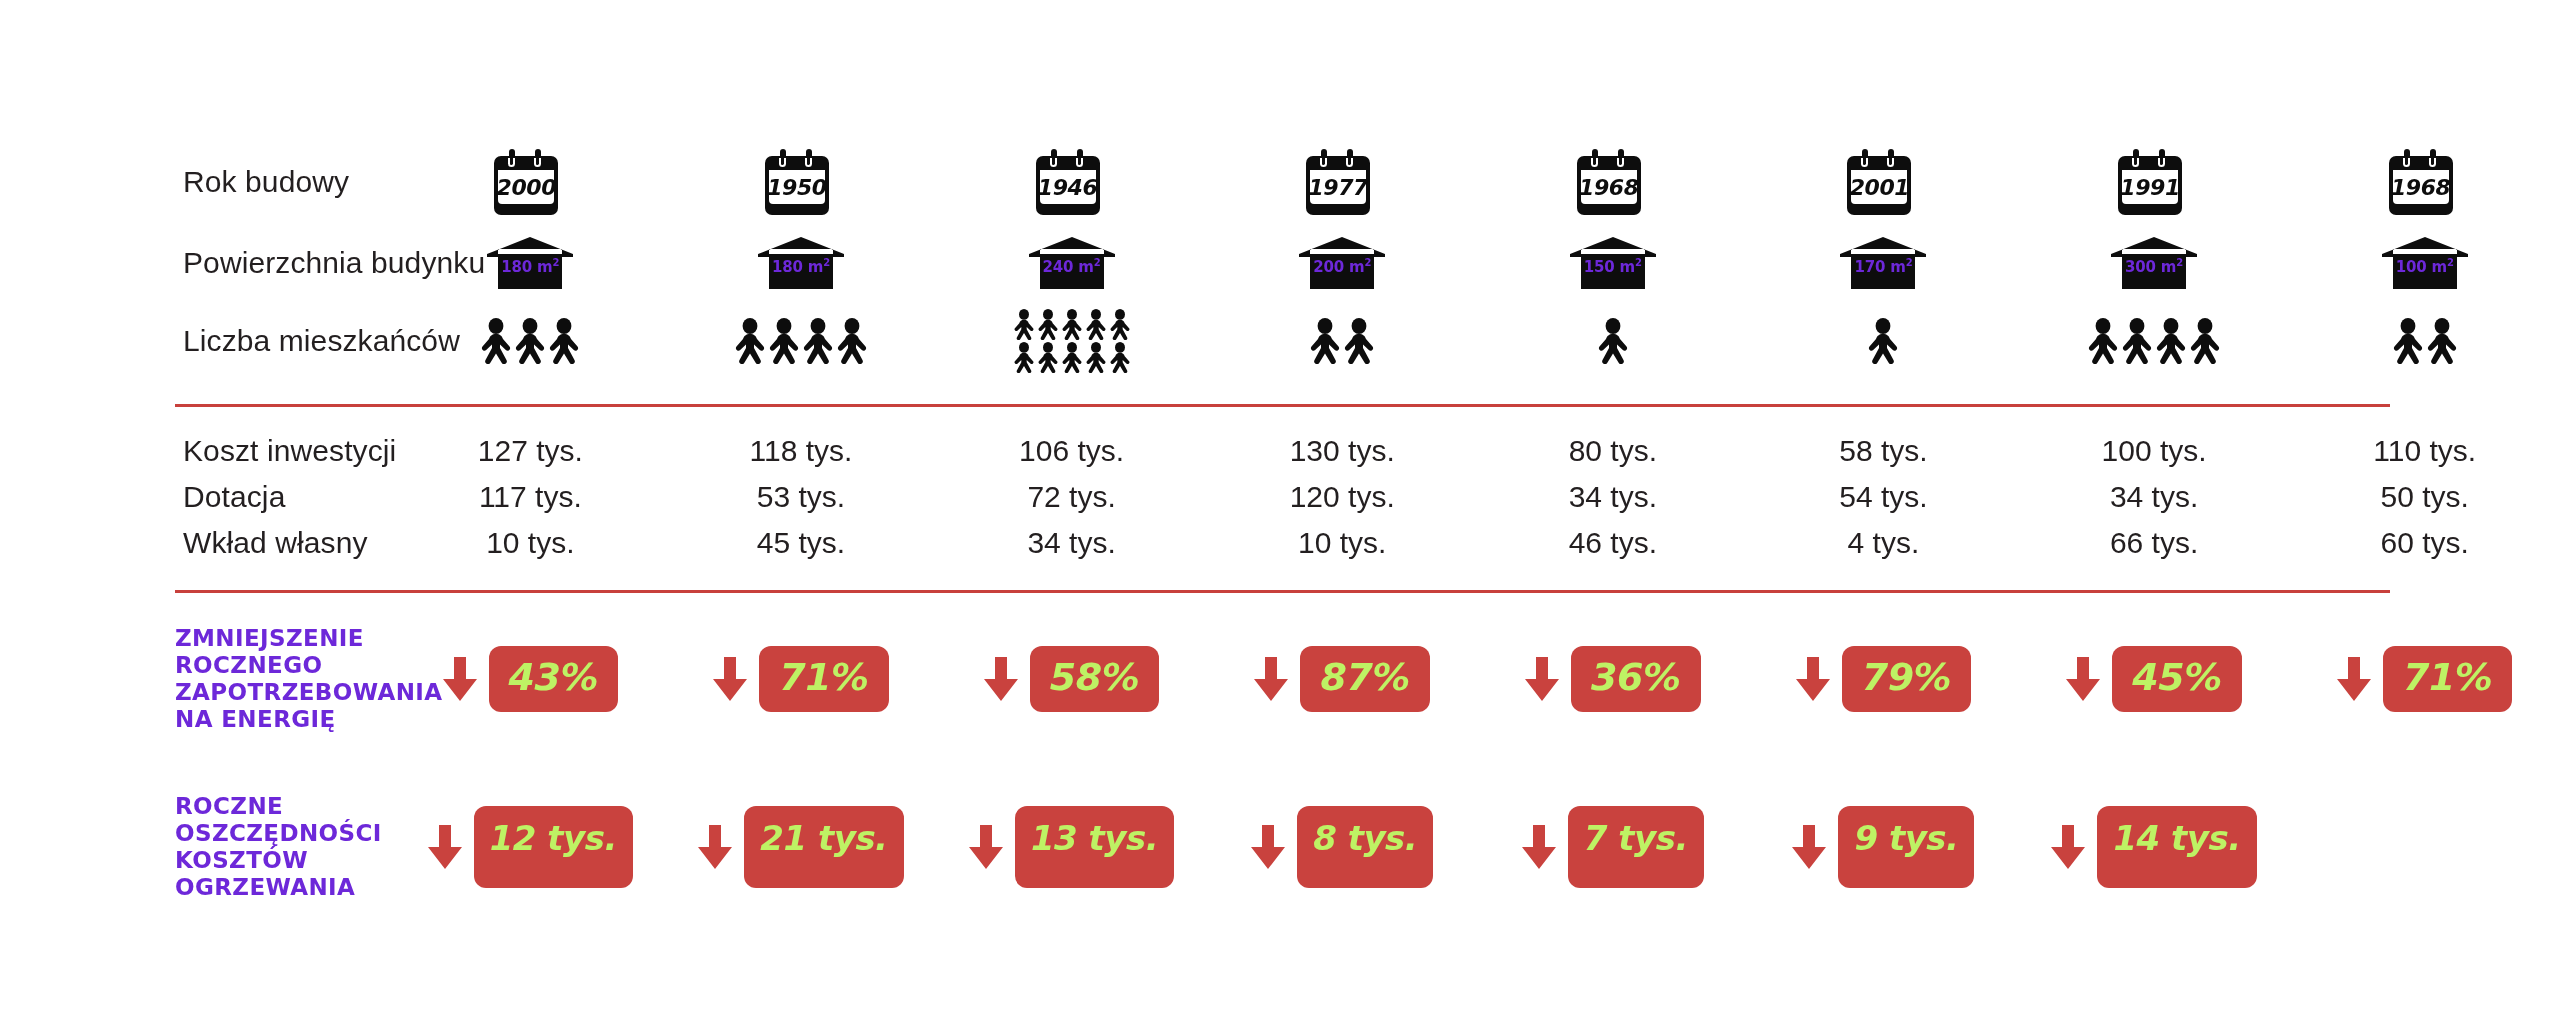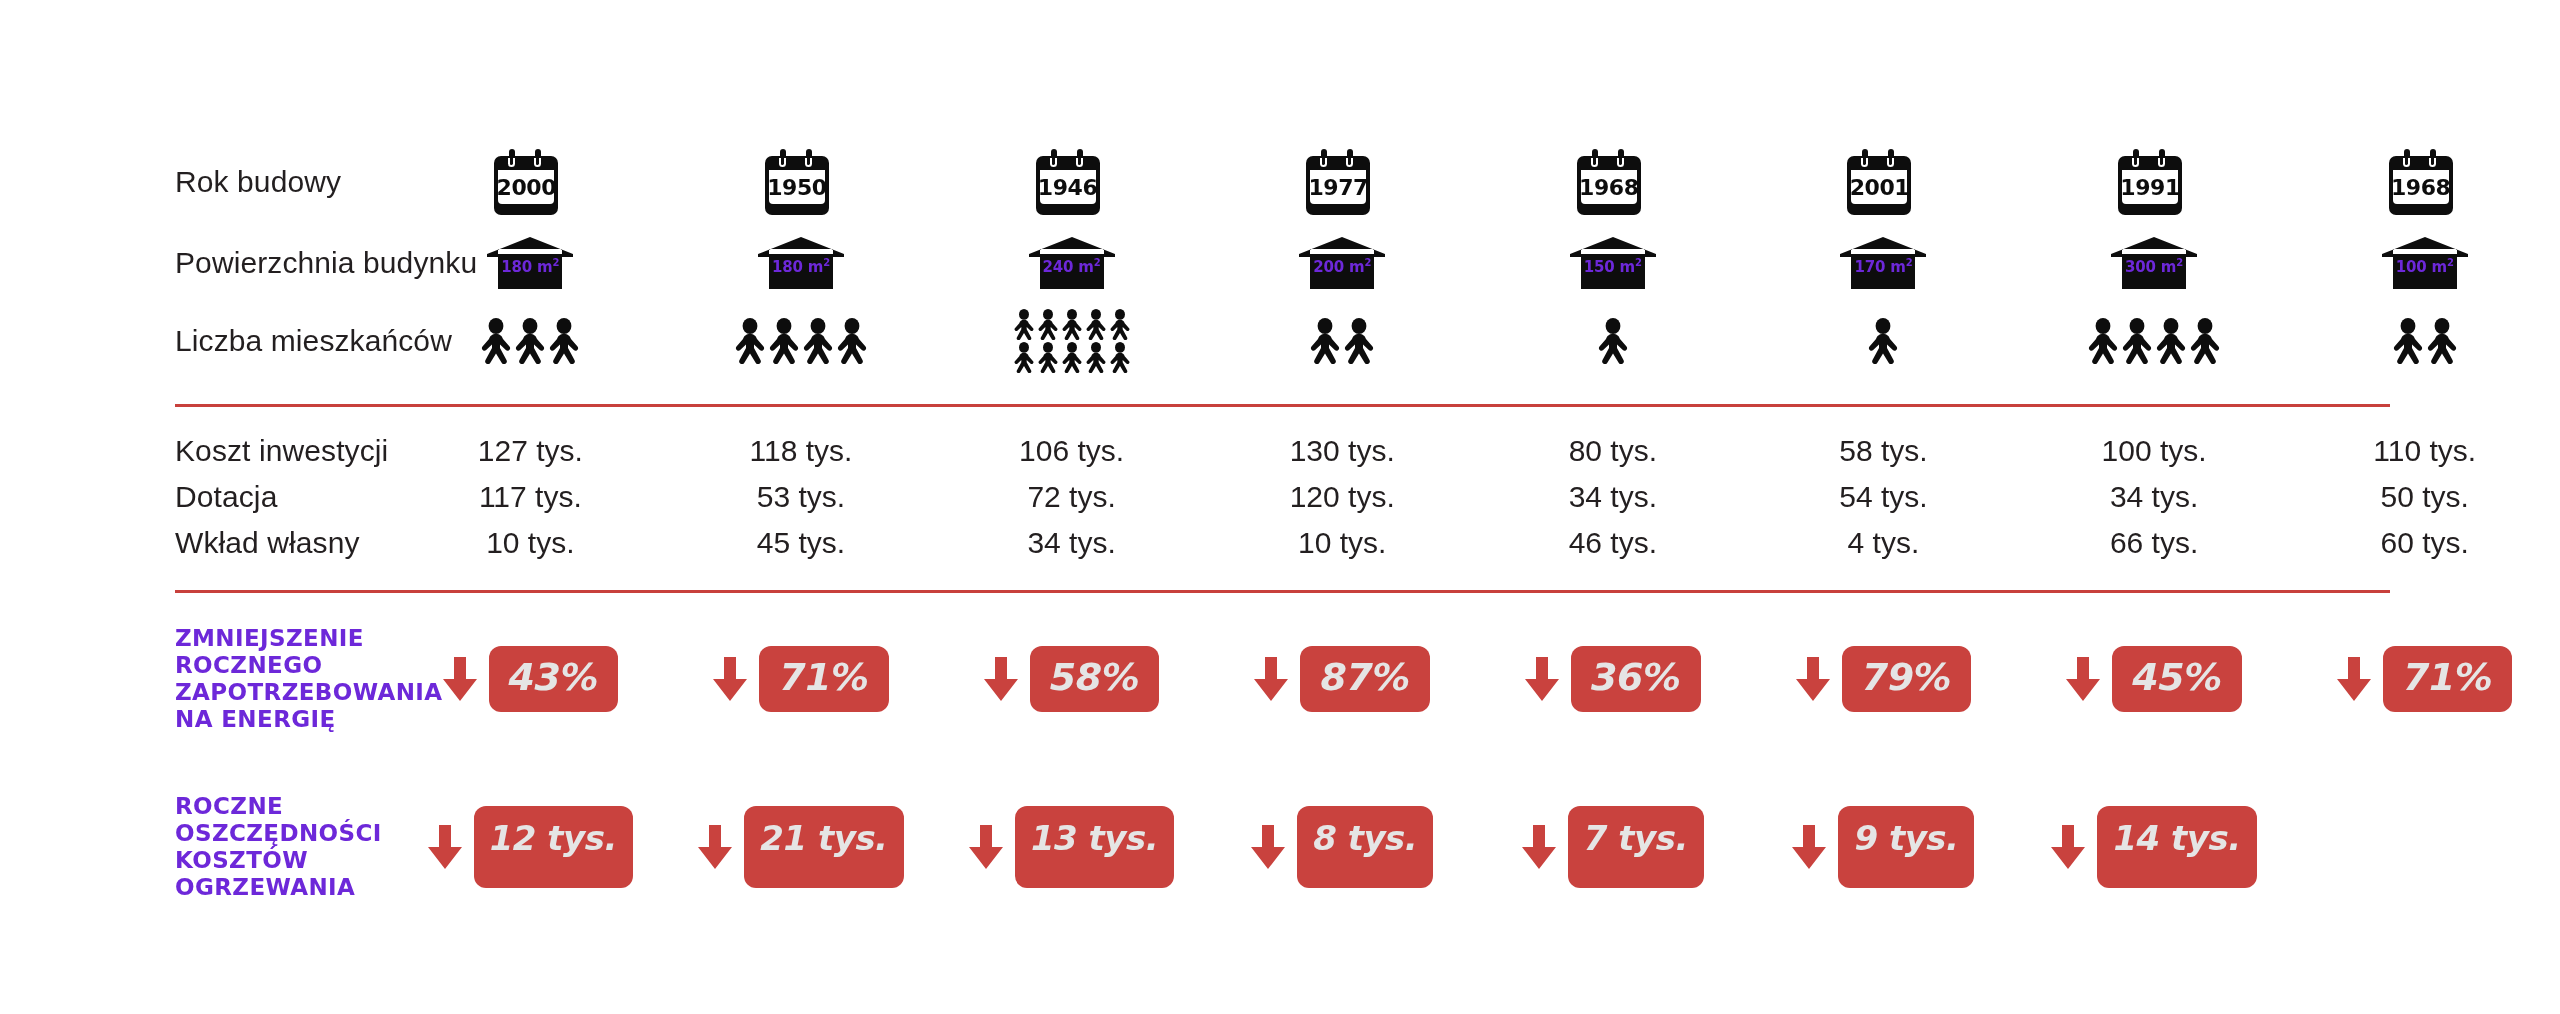--- a/index.html
+++ b/index.html
@@ -29,20 +29,21 @@
     align-items: center;
   }
 
   .row-label {
     font-size: 30px;
     font-weight: 400;
     color: #231f20;
     padding-left: 175px;
     letter-spacing: 0.1px;
     white-space: nowrap;
+    margin-left: 8px;
   }
 
   .cell {
     display: flex;
     align-items: center;
     justify-content: center;
   }
 
   
   .icon-rows {
@@ -55,20 +56,21 @@
   .row-year    { height: 84px; }
   .row-area    { height: 78px; }
   .row-people  { height: 78px; }
 
   
   .calendar {
     position: relative;
     width: 72px;
     height: 66px;
     box-sizing: border-box;
+    font-style: italic;
   }
   .cal-ring {
     position: absolute;
     top: 0;
     width: 6px;
     height: 13px;
     background: #0d0d0d;
     border-radius: 3px;
   }
   .cal-ring.l { left: 15px; }
@@ -226,21 +228,21 @@
 
   .down-arrow {
     flex: 0 0 auto;
     width: 34px;
     height: 44px;
   }
 
   .badge {
     background: #c9423e;
     border-radius: 12px;
-    color: #e5e5e5;
+    color: #bef264;
     font-family: "DejaVu Sans", sans-serif;
     font-weight: 700;
     font-style: italic;
     font-size: 38px;
     letter-spacing: -0.5px;
     padding: 11px 20px 13px 20px;
     min-width: 112px;
     text-align: center;
     box-sizing: border-box;
     white-space: nowrap;

